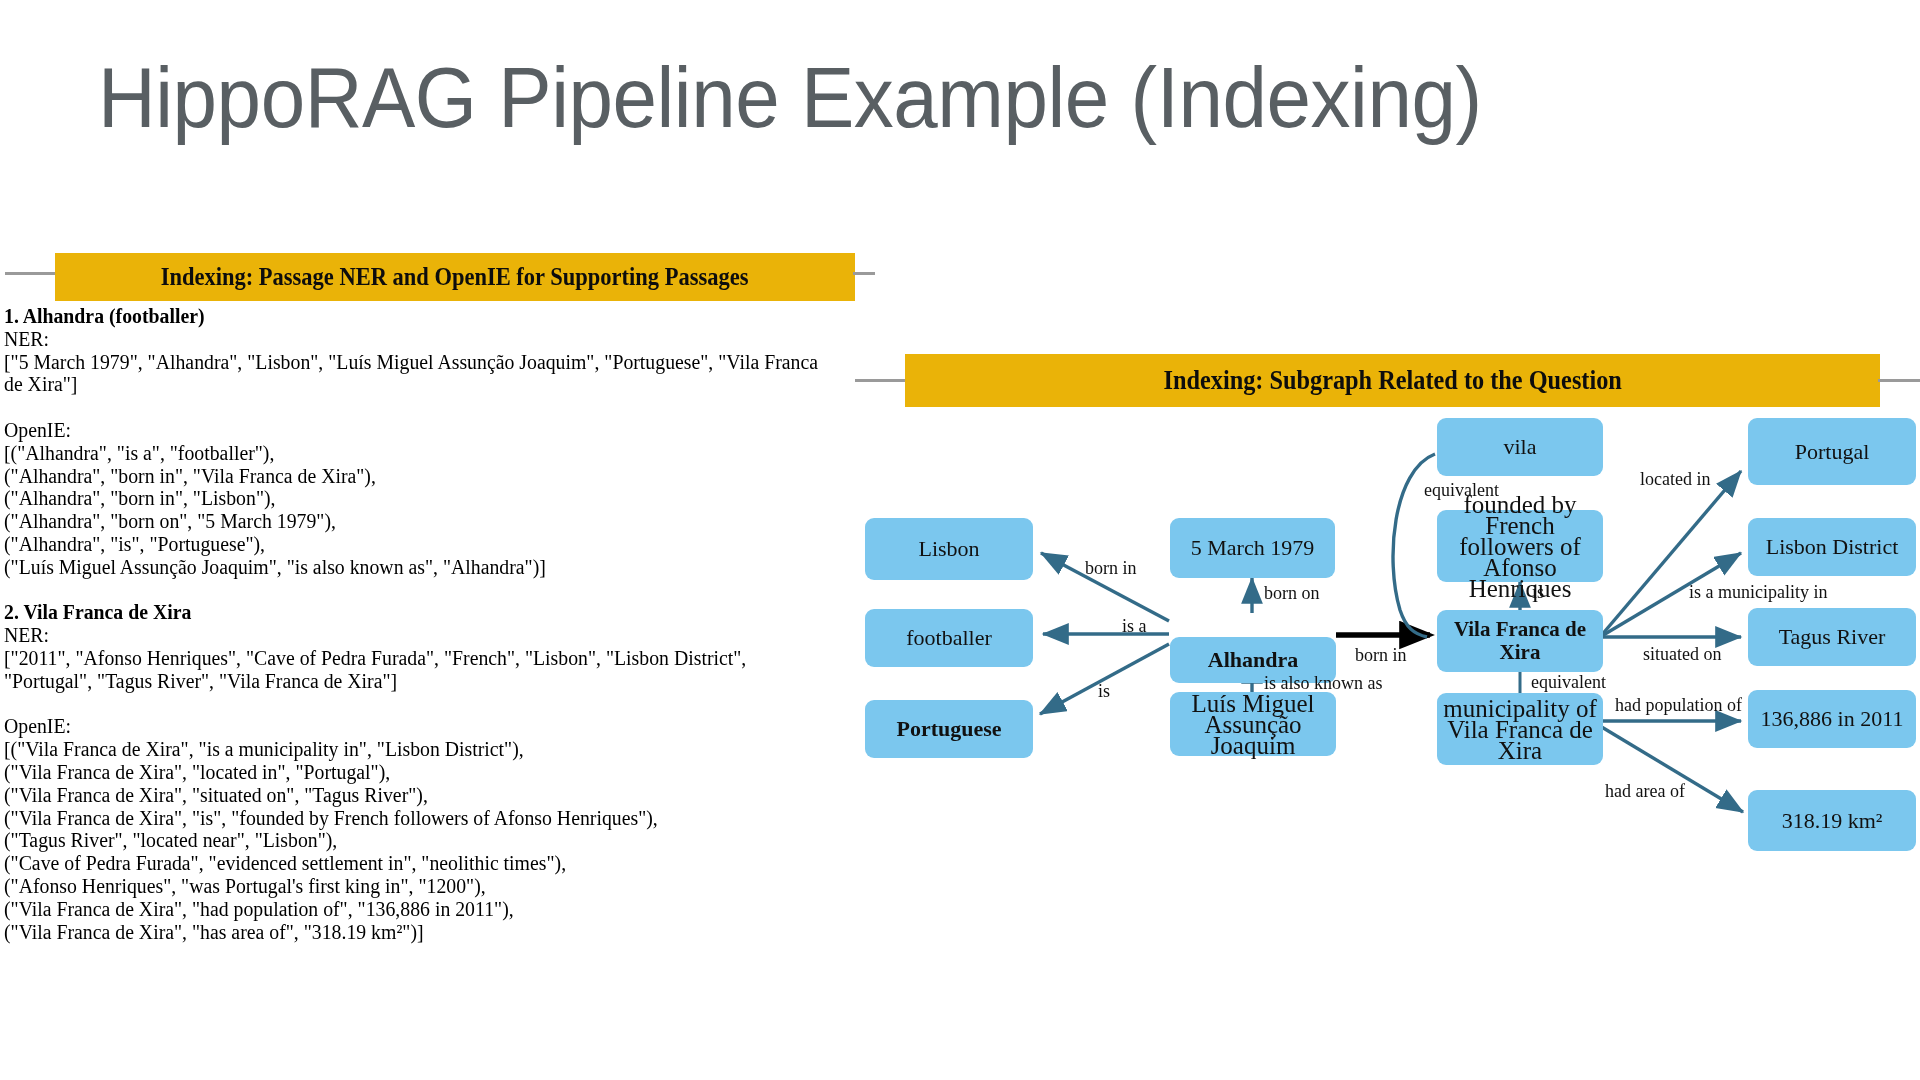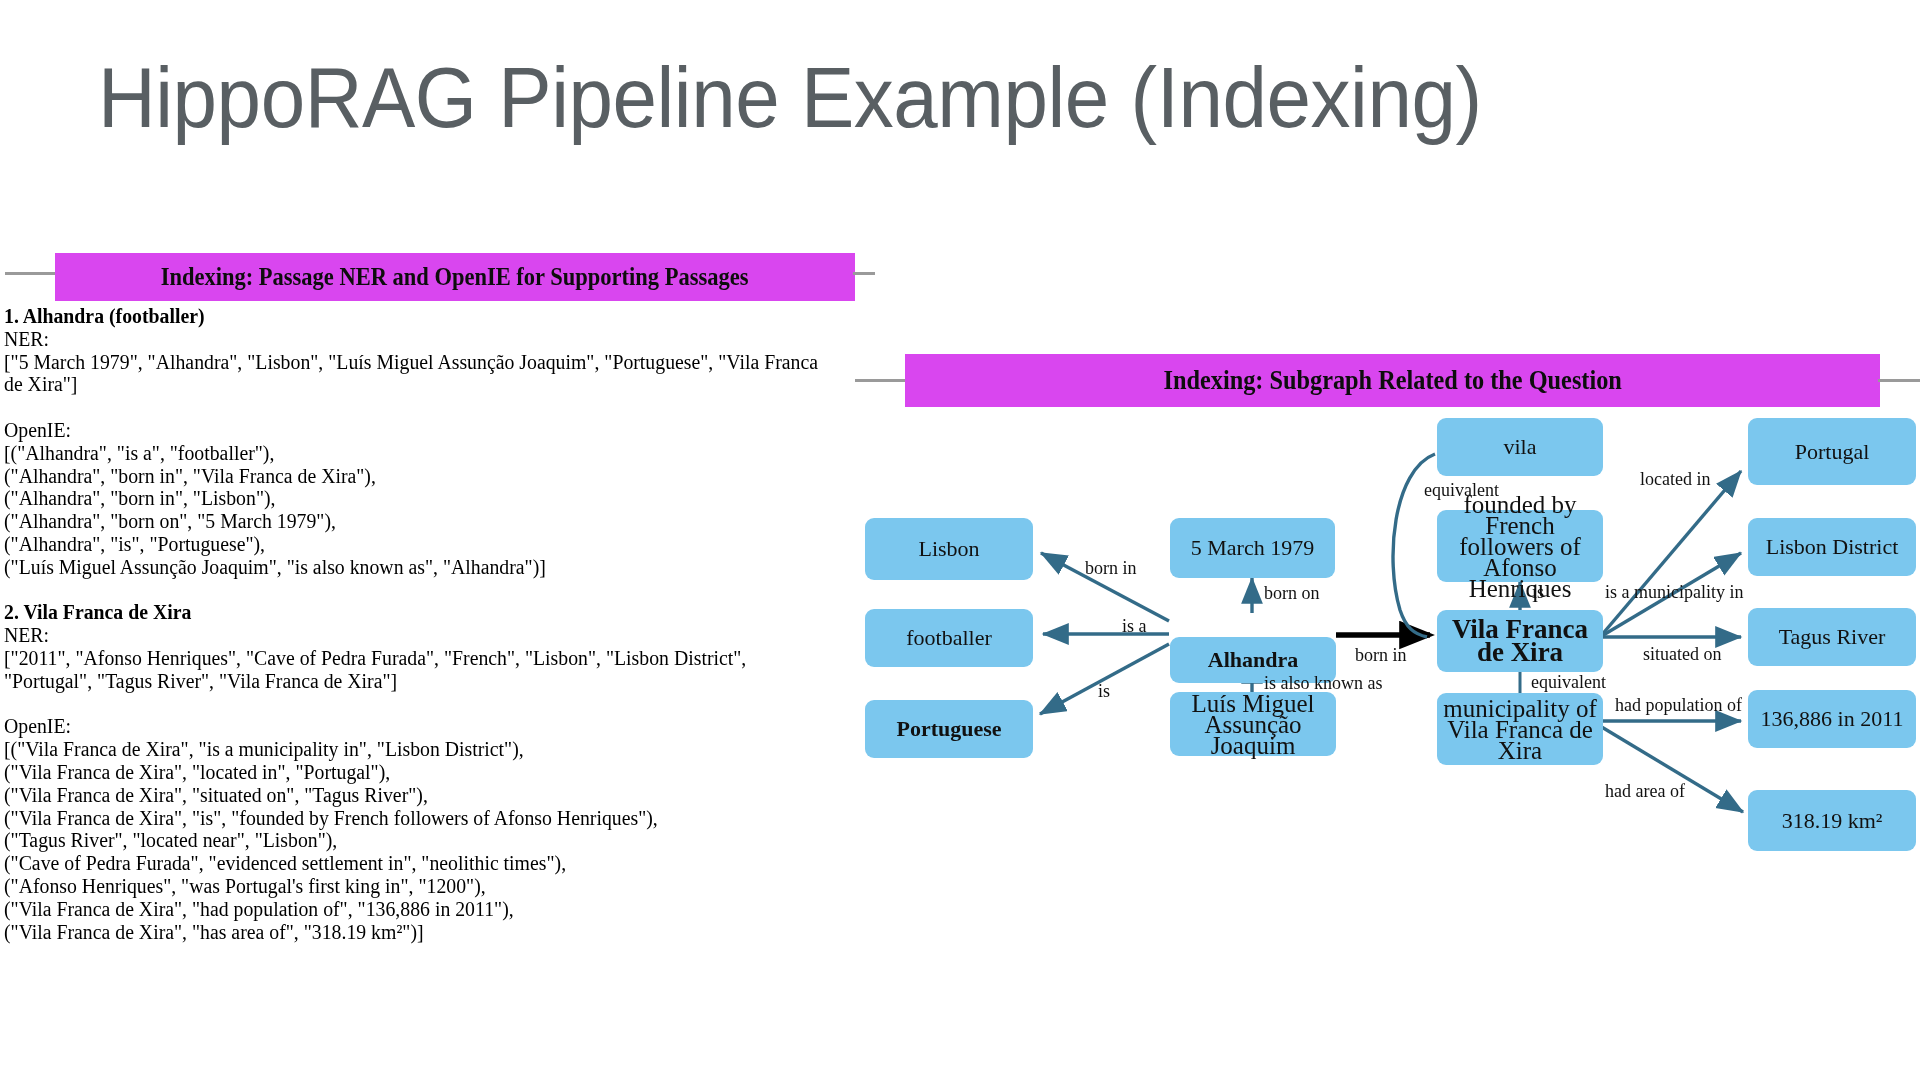--- a/index.html
+++ b/index.html
@@ -22,21 +22,21 @@
     color:#595f63;
     font-weight:400;
     transform:scaleX(0.93);
     transform-origin:left top;
     white-space:nowrap;
   }
 
   
   .section-header{
     position:absolute;
-    background:#d946ef;
+    background:#eab308;
     display:flex;
     align-items:center;
     justify-content:center;
   }
   .section-header .section-title{
     font-family:"Liberation Serif", serif;
     font-weight:700;
     color:#0d0d0d;
     transform:scaleX(0.90);
     white-space:nowrap;
@@ -201,35 +201,35 @@
 <div class="node" style="left:865px;  top:518px; width:168px; height:62px;">Lisbon</div>
 <div class="node" style="left:865px;  top:609px; width:168px; height:58px;">footballer</div>
 <div class="node" style="left:865px;  top:700px; width:168px; height:58px;font-weight:bold;">Portuguese</div>
 
 <div class="node" style="left:1170px; top:518px; width:165px; height:60px;">5 March 1979</div>
 <div class="node bold" style="left:1170px; top:613px; width:166px; height:46px;margin-top:24px;">Alhandra</div>
 <div class="node small" style="left:1170px; top:692px; width:166px; height:64px;">Luís Miguel Assunção Joaquim</div>
 
 <div class="node" style="left:1437px; top:418px; width:166px; height:58px;">vila</div>
 <div class="node small" style="left:1437px; top:510px; width:166px; height:72px;">founded by French followers of Afonso Henriques</div>
-<div class="node bold" style="left:1437px; top:610px; width:166px; height:62px; font-size:27px; line-height:23px;">Vila Franca de Xira</div>
+<div class="node bold" style="left:1437px; top:610px; width:166px; height:62px; font-size:21px; line-height:23px;">Vila Franca de Xira</div>
 <div class="node small" style="left:1437px; top:693px; width:166px; height:72px;">municipality of Vila Franca de Xira</div>
 
 <div class="node" style="left:1748px; top:418px; width:168px; height:67px;">Portugal</div>
 <div class="node" style="left:1748px; top:518px; width:168px; height:58px;">Lisbon District</div>
 <div class="node" style="left:1748px; top:608px; width:168px; height:58px;">Tagus River</div>
 <div class="node" style="left:1748px; top:690px; width:168px; height:58px;">136,886 in 2011</div>
 <div class="node" style="left:1748px; top:790px; width:168px; height:61px;">318.19 km²</div>
 
 <div class="edge-label" style="left:1085px; top:558px;">born in</div>
 <div class="edge-label" style="left:1086px; top:616px;margin-left:36px;">is a</div>
 <div class="edge-label" style="left:1098px; top:681px;">is</div>
 <div class="edge-label" style="left:1264px; top:583px;">born on</div>
 <div class="edge-label" style="left:1264px; top:673px;">is also known as</div>
 <div class="edge-label" style="left:1355px; top:645px;">born in</div>
 <div class="edge-label" style="left:1424px; top:480px;">equivalent</div>
 <div class="edge-label" style="left:1532px; top:582px;">is</div>
 <div class="edge-label" style="left:1531px; top:672px;">equivalent</div>
 <div class="edge-label" style="left:1640px; top:469px;">located in</div>
-<div class="edge-label" style="left:1605px; top:582px;">is a municipality in</div>
+<div class="edge-label" style="left:1689px; top:582px;">is a municipality in</div>
 <div class="edge-label" style="left:1643px; top:644px;">situated on</div>
 <div class="edge-label" style="left:1615px; top:695px;">had population of</div>
 <div class="edge-label" style="left:1605px; top:781px;">had area of</div>
 
 </body></html>

